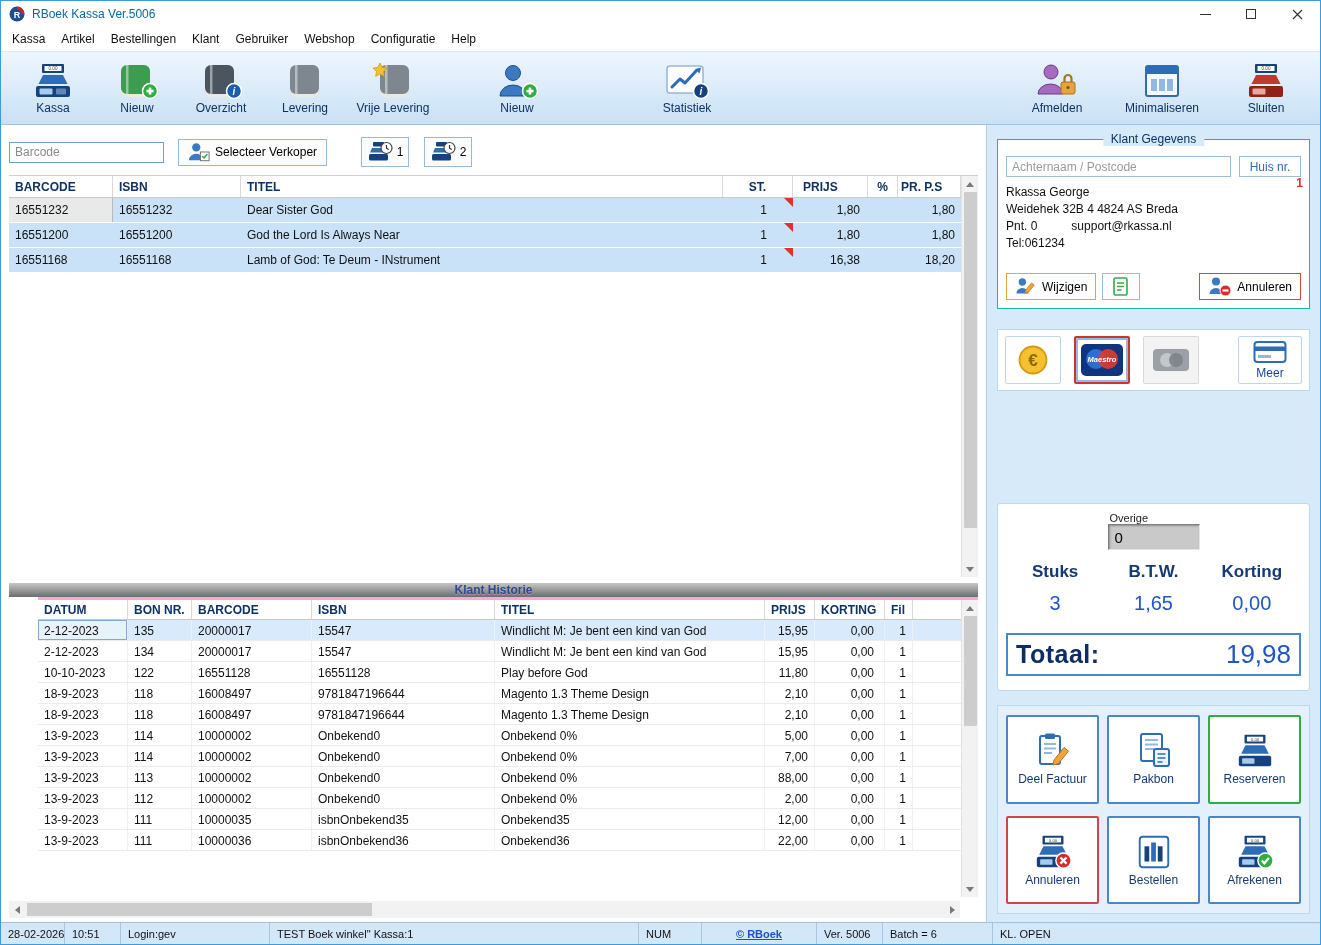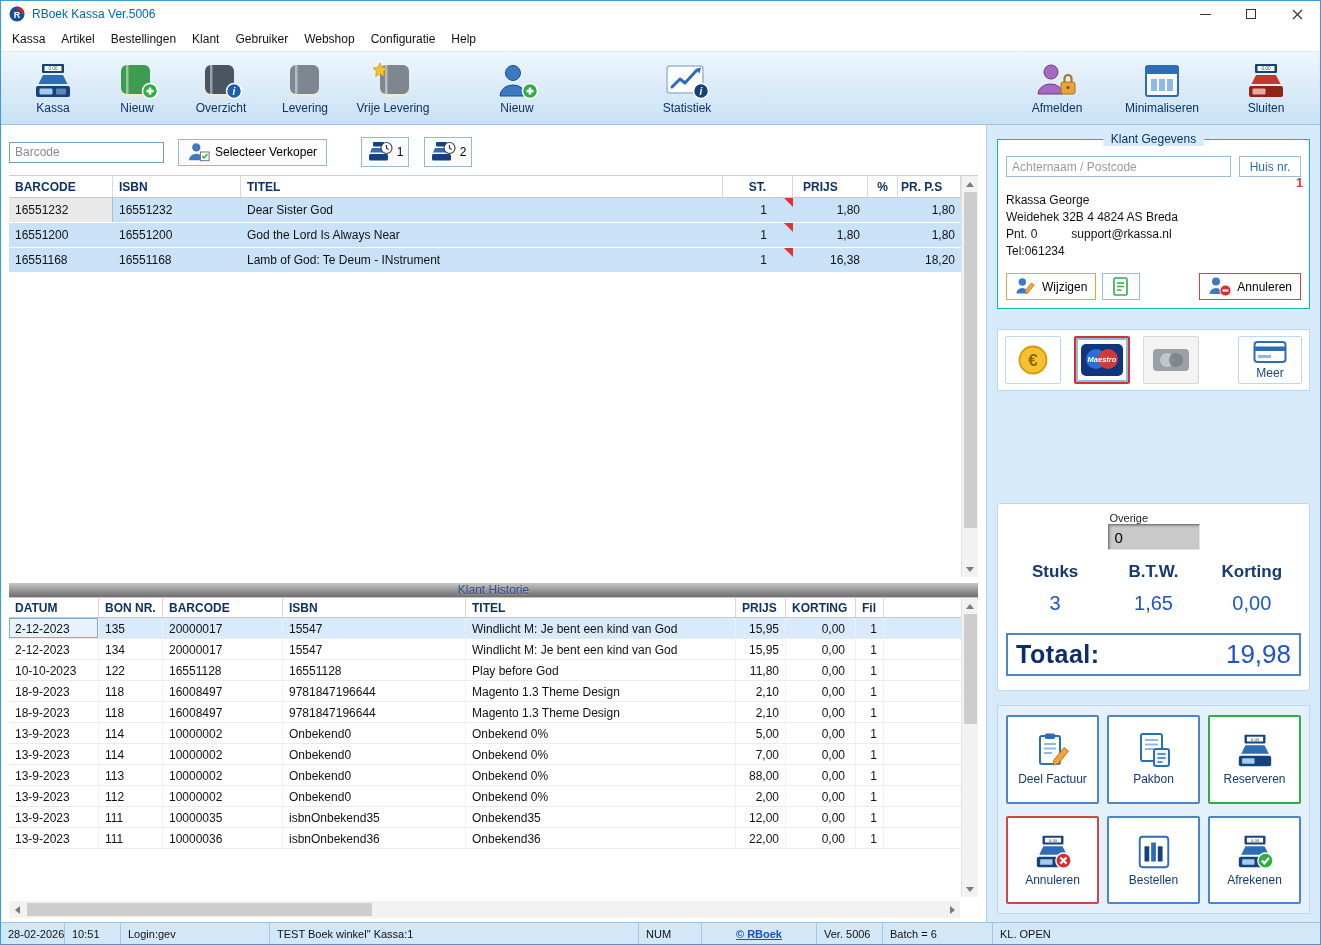--- a/index.html
+++ b/index.html
@@ -46,23 +46,23 @@
 .s-titel{flex:1;}
 .s-st{width:70px;text-align:right;padding-right:26px;position:relative;}
 .s-prijs{width:75px;text-align:right;padding-right:8px;}
 .s-pct{width:30px;text-align:center;}
 .s-prps{width:63px;text-align:right;padding-right:6px;}
 .th.s-prijs{text-align:left;padding-left:10px;}
 .th.s-prps{text-align:left;padding-left:3px;}
 .flag::after{content:"";position:absolute;right:0;top:0;border-top:9px solid #e03131;border-left:9px solid transparent;}
 .cell-focus{background:#e9e9e9;border-right:1px solid #b9b9b9;}
 
-.hist-bar{height:14px;margin-top:6px;background:linear-gradient(#c6c6c6,#6d6d6d);display:flex;align-items:center;justify-content:center;font-size:12px;font-weight:normal;color:#2b4a8f;flex:0 0 auto;text-shadow:0 1px 1px rgba(255,255,255,.3);overflow:hidden;}
-
-.hist-area{height:300px;display:flex;flex:0 0 auto;border-top:1px solid #f9a8d4;}
+.hist-bar{height:14px;margin-top:6px;background:linear-gradient(#c6c6c6,#6d6d6d);display:flex;align-items:center;justify-content:center;font-size:12px;font-weight:bold;color:#2b4a8f;flex:0 0 auto;text-shadow:0 1px 1px rgba(255,255,255,.3);overflow:hidden;}
+
+.hist-area{height:300px;display:flex;flex:0 0 auto;border-top:3px solid #f9a8d4;margin-left:29px;}
 .hist-table{flex:1;min-width:0;display:flex;flex-direction:column;background:#fff;}
 .hist-table .thead{height:20px;}
 .hist-table .th{padding-top:3px;}
 .hist-table .tr{height:21px;border-bottom:1px solid #ebebeb;}
 .hist-table .td{padding-top:4px;border-right:1px solid #f0f0f0;}
 .tr.hsel{background:#d8eafc;}
 .h-datum{width:90px;}
 .h-bon{width:64px;}
 .h-barcode{width:120px;}
 .h-isbn{width:183px;}
@@ -86,21 +86,21 @@
 
 .fieldset{position:relative;margin-top:8px;border:1px solid #14b8a6;background:#fff;padding:16px 8px 8px;height:170px;display:flex;flex-direction:column;flex:0 0 auto;}
 .legend{position:absolute;top:-8px;left:50%;transform:translateX(-50%);background:#d6eafa;padding:0 8px;font-size:12px;color:#0d3264;white-space:nowrap;}
 .cust-row{display:flex;gap:8px;}
 .inp-sur{flex:1;height:21px;border:1px solid #9bbbd9;padding:2px 5px;font-size:12px;font-family:inherit;}
 .inp-sur::placeholder{color:#9a9a9a;}
 .inp-huis{width:62px;height:21px;border:1px solid #9bbbd9;padding:2px 4px;font-size:12px;text-align:center;font-family:inherit;}
 .inp-huis::placeholder{color:#2d6db5;}
 .red1{position:absolute;top:36px;right:6px;color:#e03131;font-weight:bold;font-size:12px;}
 .cust-line{font-size:12px;margin-top:3px;color:#111;}
-.cust-line.first{margin-top:16px;}
+.cust-line.first{margin-top:8px;}
 .cust-pnt{display:flex;gap:34px;}
 .cust-btns{margin-top:auto;display:flex;gap:6px;align-items:center;}
 .btn-wijzigen{height:27px;display:flex;align-items:center;gap:5px;padding:0 8px;background:#fff;border:1px solid #dfa83c;font-size:12px;font-family:inherit;}
 .btn-doc{width:38px;height:27px;display:flex;align-items:center;justify-content:center;background:#fff;border:1px solid #9bbbd9;}
 .btn-annul{margin-left:auto;height:27px;display:flex;align-items:center;gap:5px;padding:0 8px;background:#fff;border:1px solid #d04545;font-size:12px;font-family:inherit;}
 
 .pay-panel{margin-top:20px;height:62px;background:#fff;border:1px solid #bcd7ee;display:flex;align-items:center;gap:13px;padding:0 7px;flex:0 0 auto;}
 .pay-btn{width:56px;height:48px;background:#fff;border:1px solid #bcd7ee;display:flex;align-items:center;justify-content:center;border-radius:2px;flex-direction:row;}
 .pay-btn.sel{border:2px solid #cc3333;box-shadow:inset 0 0 0 2px #8fbbe2;}
 .pay-btn.dis{background:#f3f3f3;border-color:#d9d9d9;}

